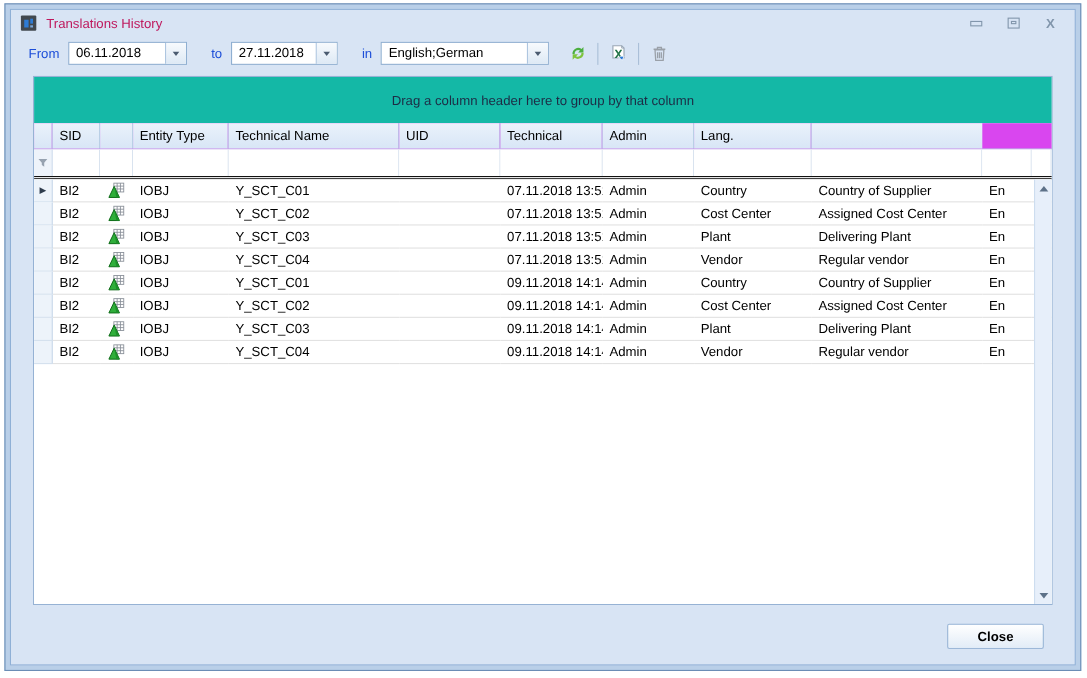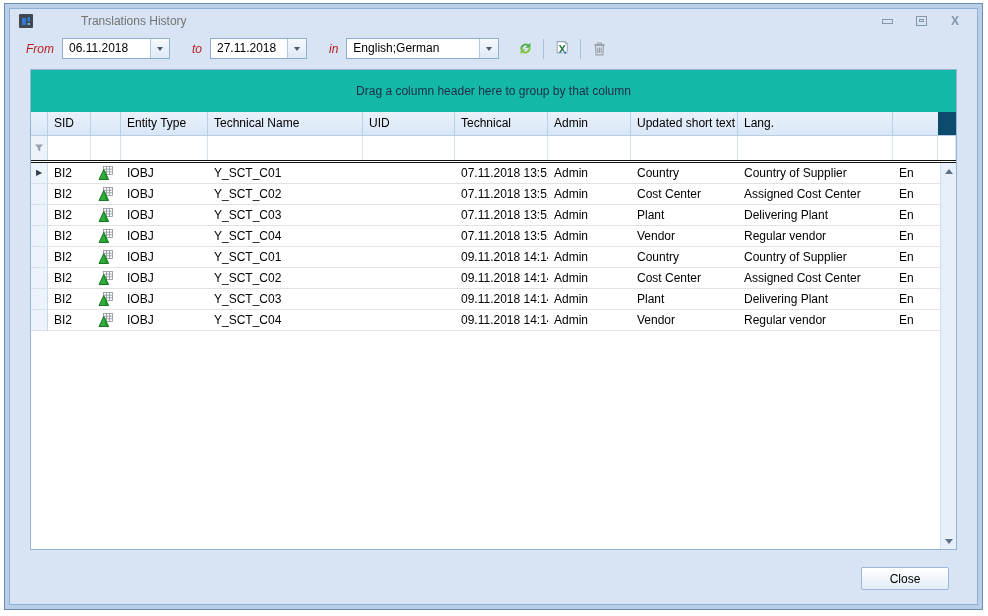--- a/index.html
+++ b/index.html
@@ -8,50 +8,50 @@
 
   
   .window{position:absolute;left:4px;top:3px;width:979px;height:607px;
     background:#b9cfe8;border:1px solid #6b8db5;padding:4px;}
   .client{width:100%;height:100%;border:1px solid #8fb0d6;background:#d8e4f4;
     display:flex;flex-direction:column;}
 
   
   .titlebar{height:24px;display:flex;align-items:center;padding:0 6px;flex:0 0 auto;}
   .app-icon{width:16px;height:16px;margin:0 8px 0 2px;flex:0 0 auto;}
-  .title-text{color:#737373;margin-left:39px;}
+  .title-text{color:#be185d;}
   .win-controls{margin-left:auto;display:flex;align-items:center;gap:18px;padding-right:8px;}
   .wc{color:#8296ac;display:flex;align-items:center;justify-content:center;width:16px;height:14px;cursor:default;}
   .glyph-min{width:11px;height:5px;border:1px solid #8296ac;}
   .glyph-max{width:11px;height:10px;border:1px solid #8296ac;position:relative;}
   .glyph-max i{position:absolute;left:2px;top:2px;width:5px;height:3px;border:1px solid #8296ac;display:block;}
   .glyph-close{font-size:12px;font-weight:bold;line-height:1;}
 
   
   .toolbar{height:31px;display:flex;align-items:center;padding:0 8px;flex:0 0 auto;}
-  .tb-label{margin:0 8px;color:#b91c1c;font-style:italic;}
+  .tb-label{margin:0 8px;color:#1d4ed8;}
   .combo{height:21px;background:#fff;border:1px solid #8fafd1;display:flex;align-items:stretch;}
   .combo .val{padding:2px 4px 0 6px;flex:1;white-space:nowrap;overflow:hidden;}
   .combo .drop{width:19px;border-left:1px solid #aec6e0;background:linear-gradient(#f7fafd,#dde9f5);
     display:flex;align-items:center;justify-content:center;}
   .tri-down{width:0;height:0;border-left:3.5px solid transparent;border-right:3.5px solid transparent;
     border-top:4px solid #4a5b70;}
   .combo-from{width:108px;margin-right:14px;}
   .combo-to{width:97px;margin-right:14px;}
   .combo-in{width:153px;margin-right:12px;}
   .tb-btn{width:28px;height:24px;display:flex;align-items:center;justify-content:center;cursor:default;}
   .tb-sep{width:1px;height:20px;background:#aabfd8;margin:0 4px;}
 
   
   .content{flex:1 1 auto;padding:5px 20px 0 20px;}
   .grid{height:481px;border:1px solid #96b2d4;background:#fff;display:flex;flex-direction:column;position:relative;}
   .group-panel{height:42px;background:#14b8a6;display:flex;align-items:center;justify-content:center;
     color:#1d2c45;flex:0 0 auto;}
   .cols{display:grid;grid-template-columns:17px 43px 30px 87px 155px 92px 93px 83px 107px 155px 45px minmax(6px,1fr);}
-  .header-row{flex:0 0 auto;background:#0c4a6e;border-bottom:1px solid #b7cde6;}
+  .header-row{flex:0 0 auto;background:#d946ef;border-bottom:1px solid #b7cde6;}
   .hcell{height:23px;line-height:23px;padding-left:6px;border-right:1px solid #b9cfe6;
     white-space:nowrap;overflow:hidden;background:linear-gradient(#eaf2fb,#d8e6f6);}
   .hcell:last-child{border-right:none;}
   .filter-row{flex:0 0 auto;background:#fff;}
   .fcell{height:24px;border-right:1px solid #d9e3ef;background:#fff;}
   .fcell.indicator{background:#eef3fa;border-right:1px solid #c9d9ea;
     display:flex;align-items:center;justify-content:center;}
   .dbl-line{flex:0 0 auto;height:3px;border-top:1px solid #111;border-bottom:1px solid #111;background:#fff;}
   .data-region{flex:1 1 auto;background:#fff;position:relative;overflow:hidden;}
   .row{height:21px;cursor:default;}
@@ -66,21 +66,21 @@
     border-left:1px solid #cdddef;display:flex;flex-direction:column;justify-content:space-between;align-items:center;}
   .sb-btn{width:16px;height:16px;display:flex;align-items:center;justify-content:center;}
   .tri-up-s{width:0;height:0;border-left:4px solid transparent;border-right:4px solid transparent;
     border-bottom:5px solid #5d7188;}
   .tri-down-s{width:0;height:0;border-left:4px solid transparent;border-right:4px solid transparent;
     border-top:5px solid #5d7188;}
 
   
   .footer{flex:0 0 auto;height:51px;display:flex;align-items:center;justify-content:flex-end;padding-right:28px;}
   .btn-close{width:88px;height:23px;background:linear-gradient(#ffffff,#e2ecf7);
-    border:1px solid #9db8d8;border-radius:2px;font-family:inherit;font-size:12px;color:#000;}
+    border:1px solid #9db8d8;border-radius:2px;font-family:inherit;font-size:12px;color:#000;font-weight:bold;}
 </style>
 </head>
 <body>
 
 <div class="window">
   <div class="client">
 
     <div class="titlebar">
       <span class="app-icon">
         <svg width="16" height="16" viewBox="0 0 16 16">
@@ -162,21 +162,20 @@
         </div>
         <div class="header-row cols" id="header-row">
             <div class="hcell"></div>
             <div class="hcell">SID</div>
             <div class="hcell"></div>
             <div class="hcell">Entity Type</div>
             <div class="hcell">Technical Name</div>
             <div class="hcell">UID</div>
             <div class="hcell">Technical</div>
             <div class="hcell">Admin</div>
-            <div class="hcell">Updated short text</div>
             <div class="hcell">Lang.</div>
             <div class="hcell"></div>
           </div>
         <div class="filter-row cols" id="filter-row">
             <div class="fcell indicator">
               <svg width="10" height="10" viewBox="0 0 10 10">
                 <path d="M1 1.5h8L6.2 5v3.6L4 7V5z" fill="#97a2b0"></path>
               </svg>
             </div>
             <div class="fcell"></div>

